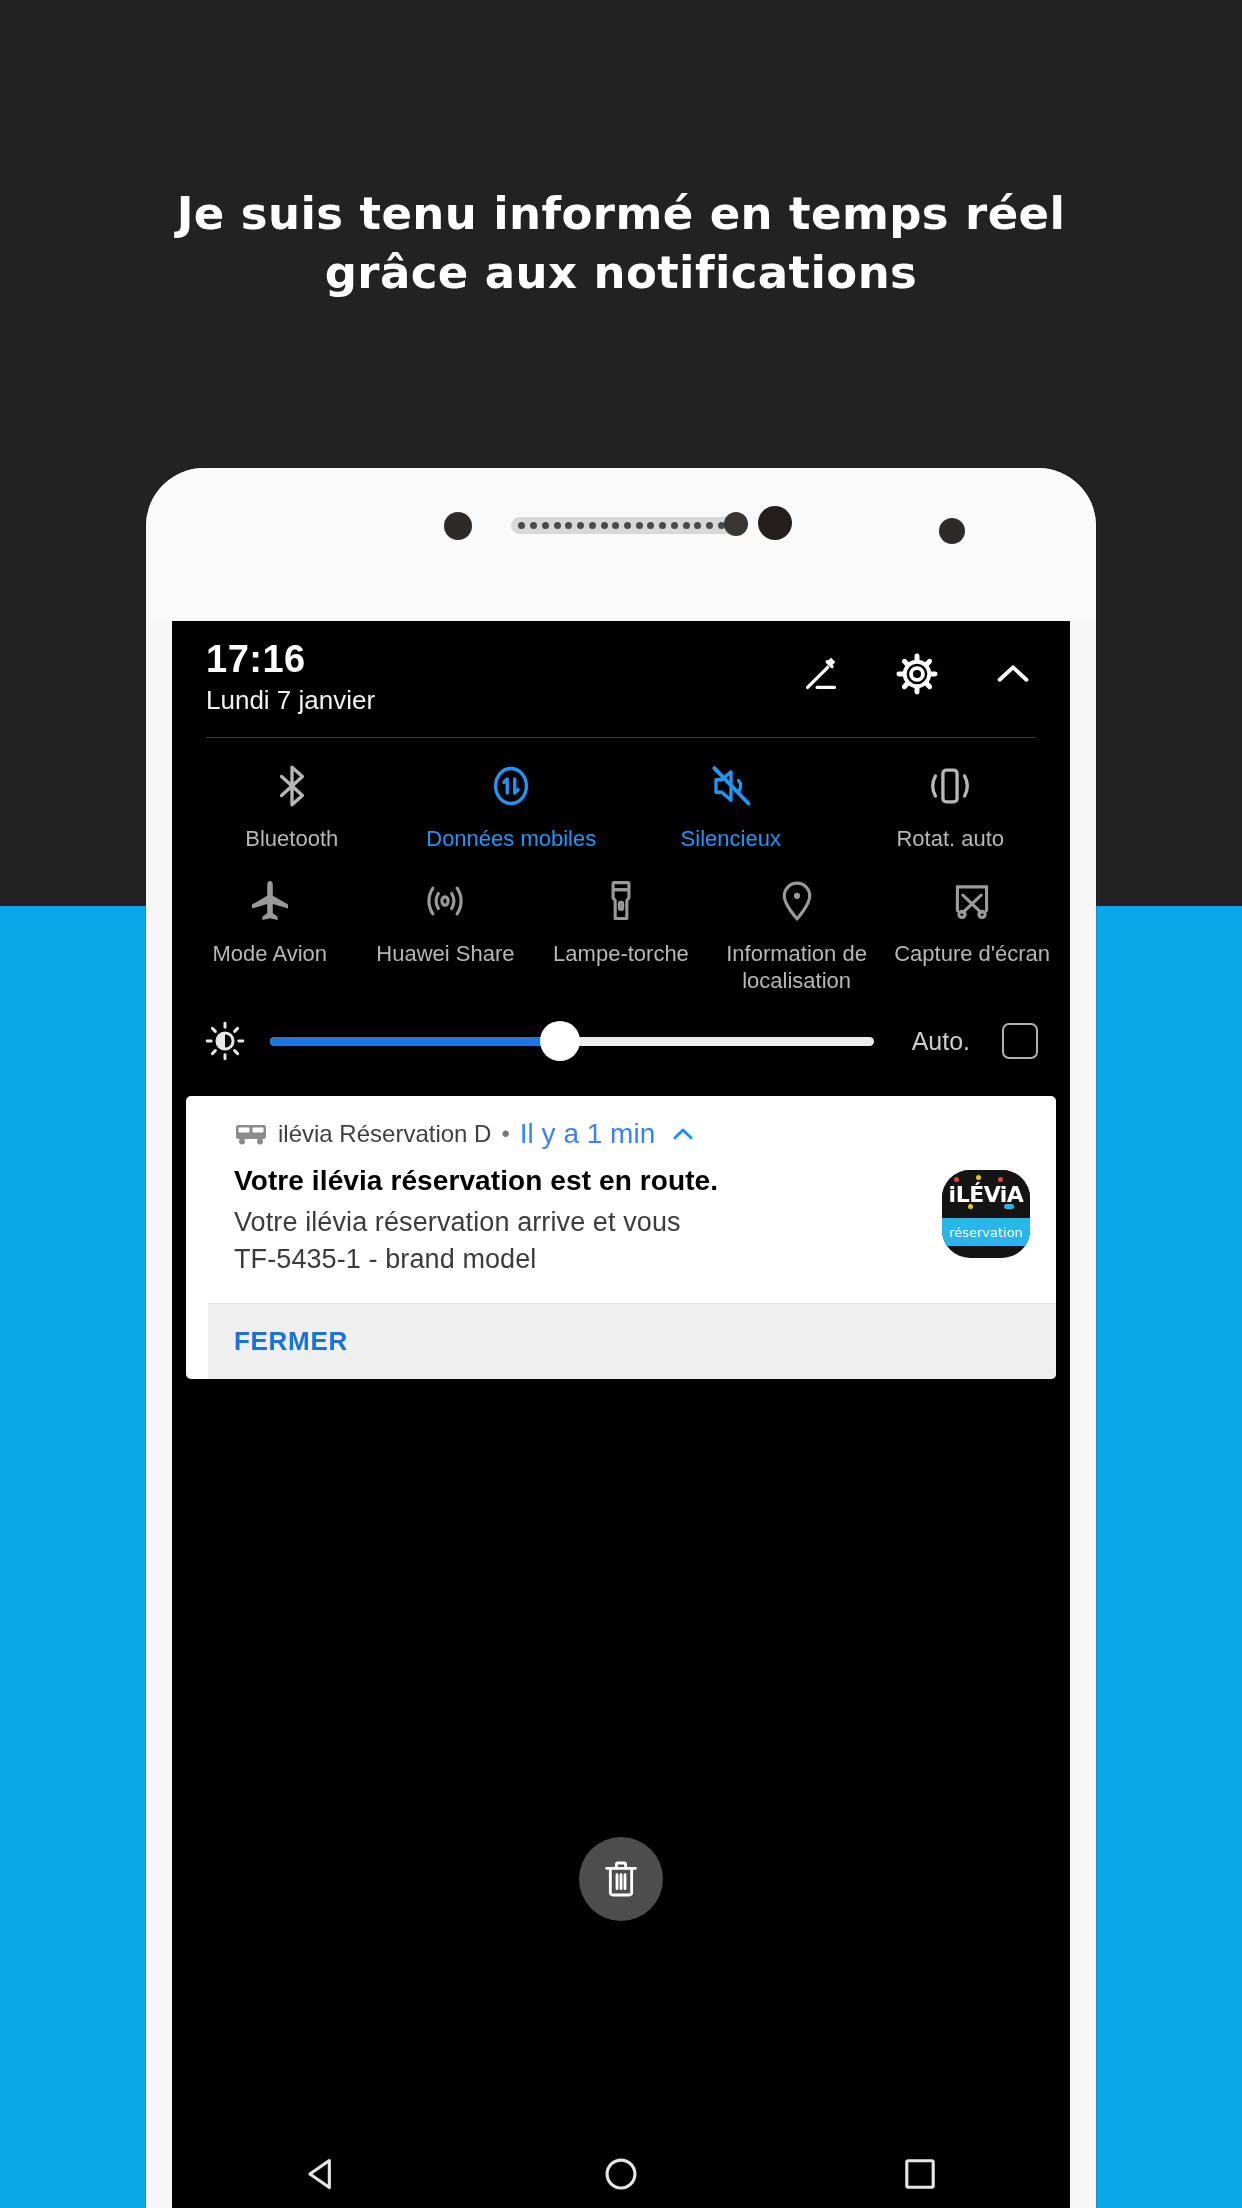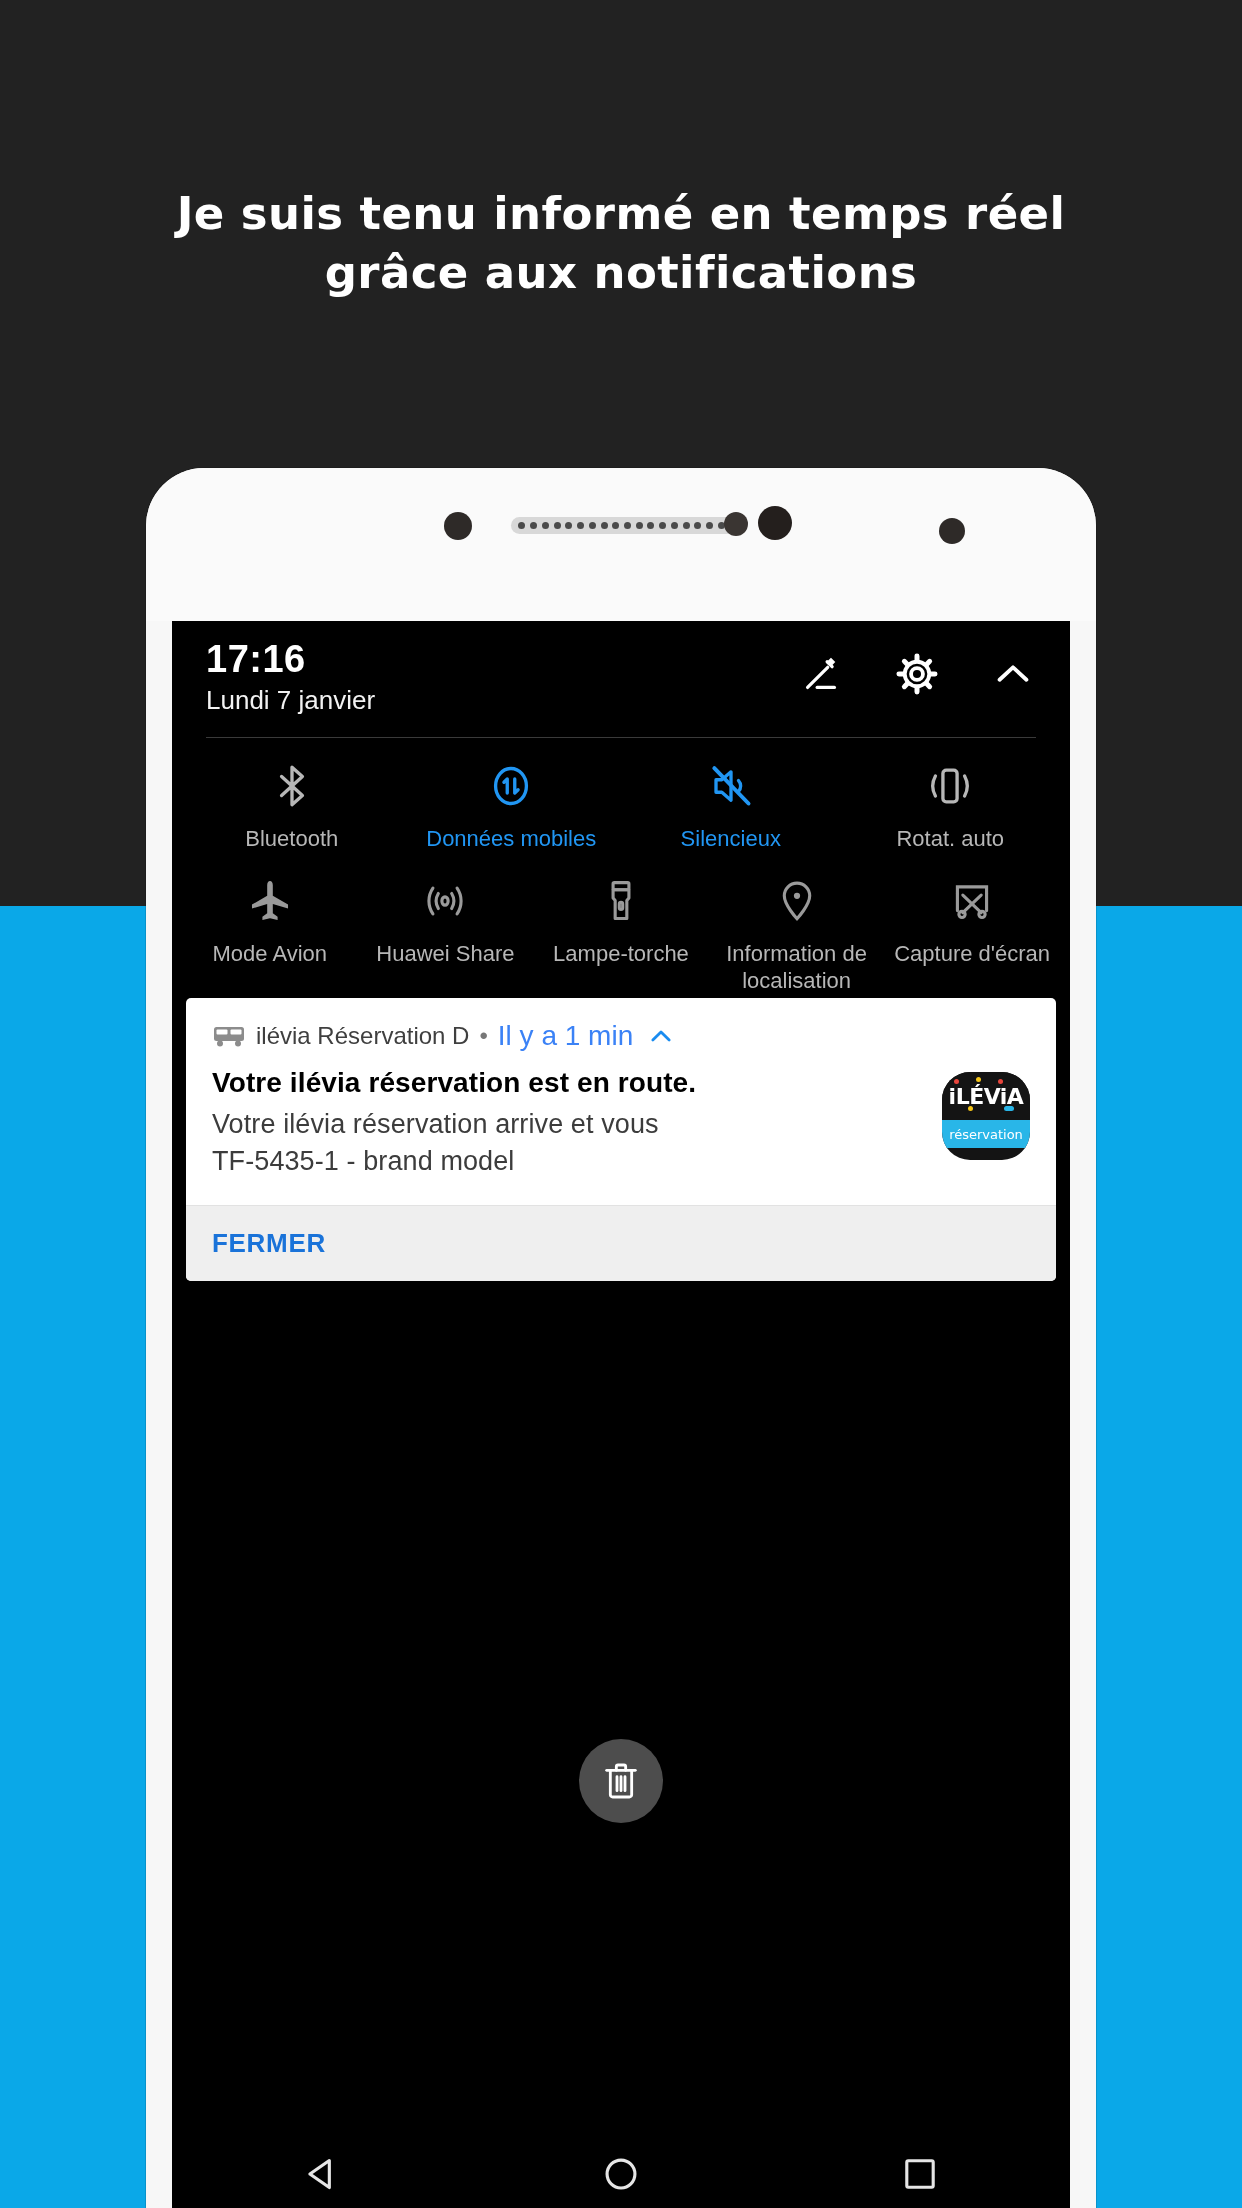--- a/index.html
+++ b/index.html
@@ -121,21 +121,21 @@
     border-radius:50%; transform:translate(-50%,-50%);
   }
   #auto-label { color:#cccccc; font-size:25px; margin-left:14px;}
   #auto-check {
     width:36px; height:36px; border:2px solid #b0b0b0; border-radius:7px;
     flex:0 0 auto; margin-left:12px;
   }
 
   
   #notif-card {
-    margin:4px 14px 0 14px; background:#ffffff; border-radius:5px; overflow:hidden;
+    margin:4px 14px 0 14px; background:#ffffff; border-radius:5px; overflow:hidden;padding-left:22px;
   }
   #notif-head {
     display:flex; align-items:center; gap:10px; padding:22px 26px 6px 26px;
   }
   #bus-icon { width:34px; height:24px; flex:0 0 auto;}
   #notif-app { font-size:24px; color:#3f3f3f;}
   #notif-sep { font-size:24px; color:#777; }
   #notif-time { font-size:28px; color:#3b82f6;}
   #notif-chevron { width:28px; height:28px; margin-left:4px;}
   #notif-body {
@@ -355,20 +355,35 @@
             <path d="M7.6 9.2 L16.4 17.6"></path>
             <path d="M16.4 9.2 L7.6 17.6"></path>
             <circle cx="7.2" cy="18.4" r="1.5"></circle>
             <circle cx="16.8" cy="18.4" r="1.5"></circle>
           </svg>
         </div>
         <div class="tile-label">Capture d'écran</div>
       </div>
     </div>
 
+    <div id="brightness">
+      <span id="brightness-icon">
+        <svg viewBox="0 0 24 24" width="42" height="42" fill="none" stroke="#e8e8e8" stroke-width="1.7" stroke-linecap="round">
+          <circle cx="12" cy="12" r="4.6" fill="none"></circle>
+          <path d="M12 7.4a4.6 4.6 0 0 0 0 9.2z" fill="#e8e8e8" stroke="none"></path>
+          <path d="M12 1.8v2.3M12 19.9v2.3M1.8 12h2.3M19.9 12h2.3M4.8 4.8l1.7 1.7M17.5 17.5l1.7 1.7M19.2 4.8l-1.7 1.7M6.5 17.5l-1.7 1.7"></path>
+        </svg>
+      </span>
+      <div id="slider-track">
+        <div id="slider-fill" style="width: 48%;"></div>
+        <div id="slider-thumb" style="left: 48%;"></div>
+      </div>
+      <span id="auto-label">Auto.</span>
+      <span id="auto-check"></span>
+    </div>
 
     <div id="notif-card">
       <div id="notif-head">
         <span id="bus-icon">
           <svg viewBox="0 0 34 24" width="34" height="24" fill="#8c8c8c">
             <rect x="2" y="3" width="30" height="14" rx="2.5"></rect>
             <rect x="4.5" y="5.5" width="11" height="5" rx="1" fill="#ffffff"></rect>
             <rect x="18.5" y="5.5" width="11" height="5" rx="1" fill="#ffffff"></rect>
             <circle cx="8" cy="19.5" r="3"></circle>
             <circle cx="26" cy="19.5" r="3"></circle>

